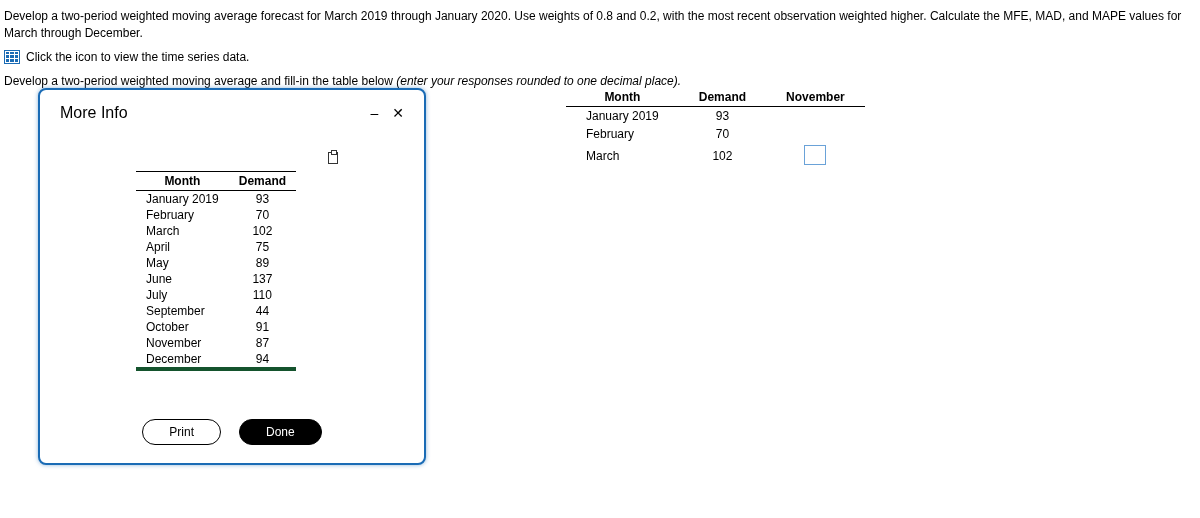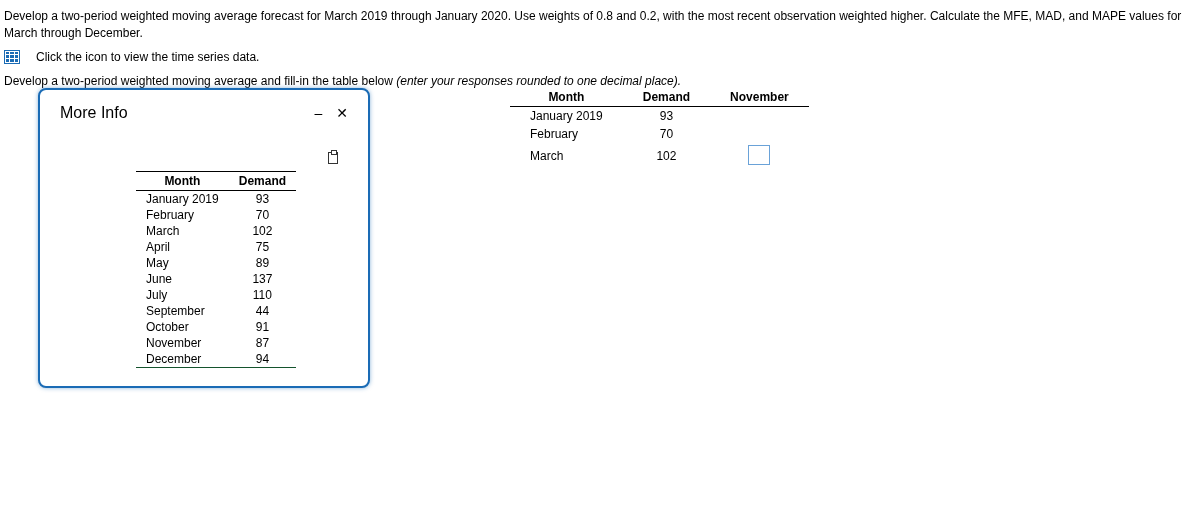--- a/index.html
+++ b/index.html
@@ -13,21 +13,21 @@
       position: relative;
       padding: 8px 4px;
     }
     .question-text {
       margin-bottom: 8px;
       line-height: 1.4;
     }
     .link-row {
       display: flex;
       align-items: flex-start;
-      gap: 16px;
+      gap: 6px;
       margin-bottom: 10px;
     }
     .grid-icon {
       width: 16px;
       height: 14px;
       border: 1px solid #1a6bb5;
       display: grid;
       grid-template-columns: repeat(3, 1fr);
       grid-template-rows: repeat(3, 1fr);
       gap: 1px;
@@ -38,21 +38,21 @@
     .instruction { }
     .italic { font-style: italic; }
     .main-row {
       display: flex;
       gap: 140px;
       align-items: flex-start;
       padding-left: 34px;
     }
     
     .modal {
-      width: 332px;
+      width: 388px;
       border: 2px solid #1a6bb5;
       border-radius: 8px;
       box-shadow: 0 0 4px rgba(26,107,181,0.5);
       background: #fff;
       padding: 14px 20px 18px 20px;
       position: relative;
     }
     .modal-header {
       display: flex;
       justify-content: space-between;
@@ -75,21 +75,21 @@
     .data-table {
       margin-left: 76px;
       border-collapse: collapse;
       font-size: 12px;
     }
     .data-table th { font-weight: bold; text-align: center; padding: 2px 10px; border-bottom: 1px solid #000; border-top: 1px solid #000;}
     .data-table th:first-child { text-align: center; }
     .data-table td { padding: 1px 10px; }
     .data-table td:first-child { text-align: left; }
     .data-table td:last-child { text-align: center; }
-    .data-table tr:last-child td { border-bottom: 1px solid #14532d; }
+    .data-table tr:last-child td { border-bottom: 4px solid #14532d; }
     .modal-footer {
       display: flex;
       justify-content: center;
       gap: 18px;
       margin-top: 48px;
     }
     .btn {
       padding: 5px 26px;
       border-radius: 16px;
       font-size: 12px;
@@ -195,20 +195,24 @@
         <tr>
             <td>November</td>
             <td>87</td>
           </tr>
         <tr>
             <td>December</td>
             <td>94</td>
           </tr>
       </tbody>
     </table>
+    <div class="modal-footer">
+      <button class="btn btn-outline">Print</button>
+      <button class="btn btn-solid">Done</button>
+    </div>
   </div>
 
   <table class="answer-table">
     <thead>
       <tr>
         <th>Month</th>
         <th>Demand</th>
         <th>November</th>
       </tr>
     </thead>

